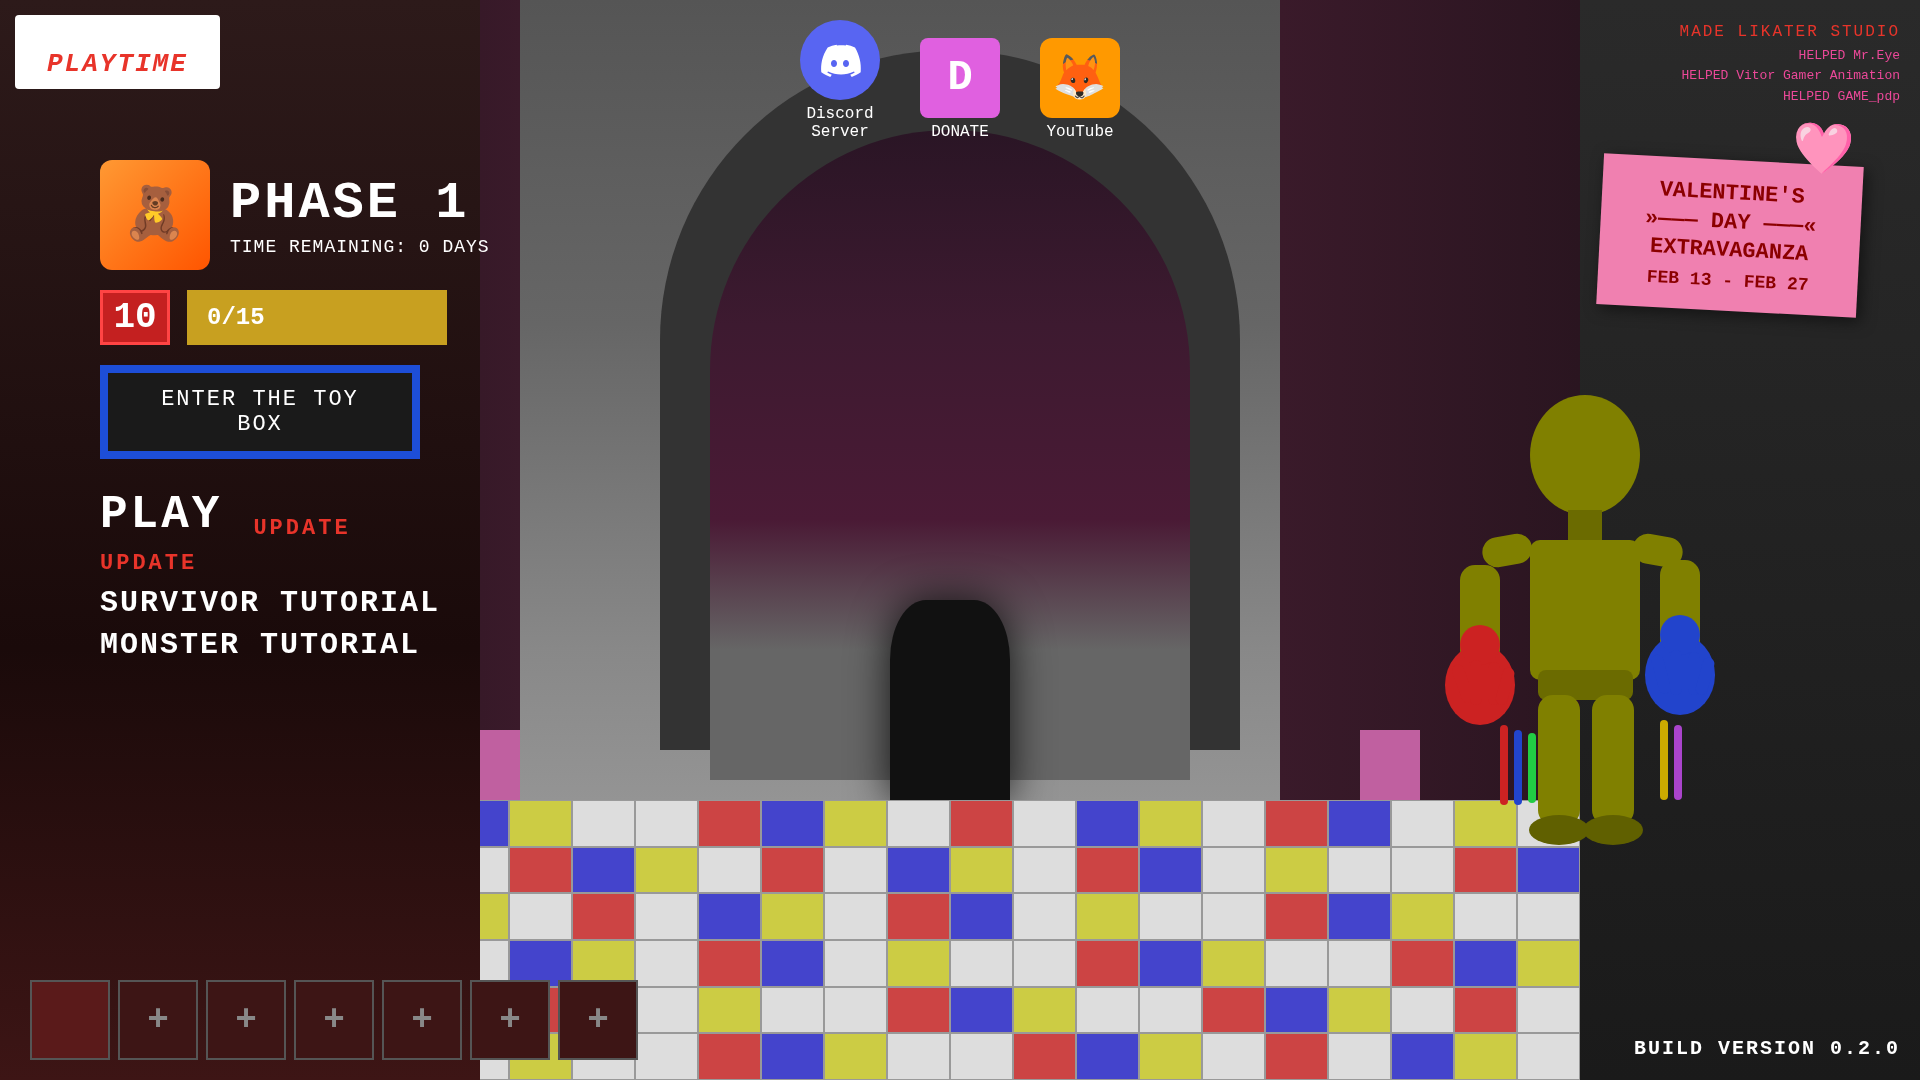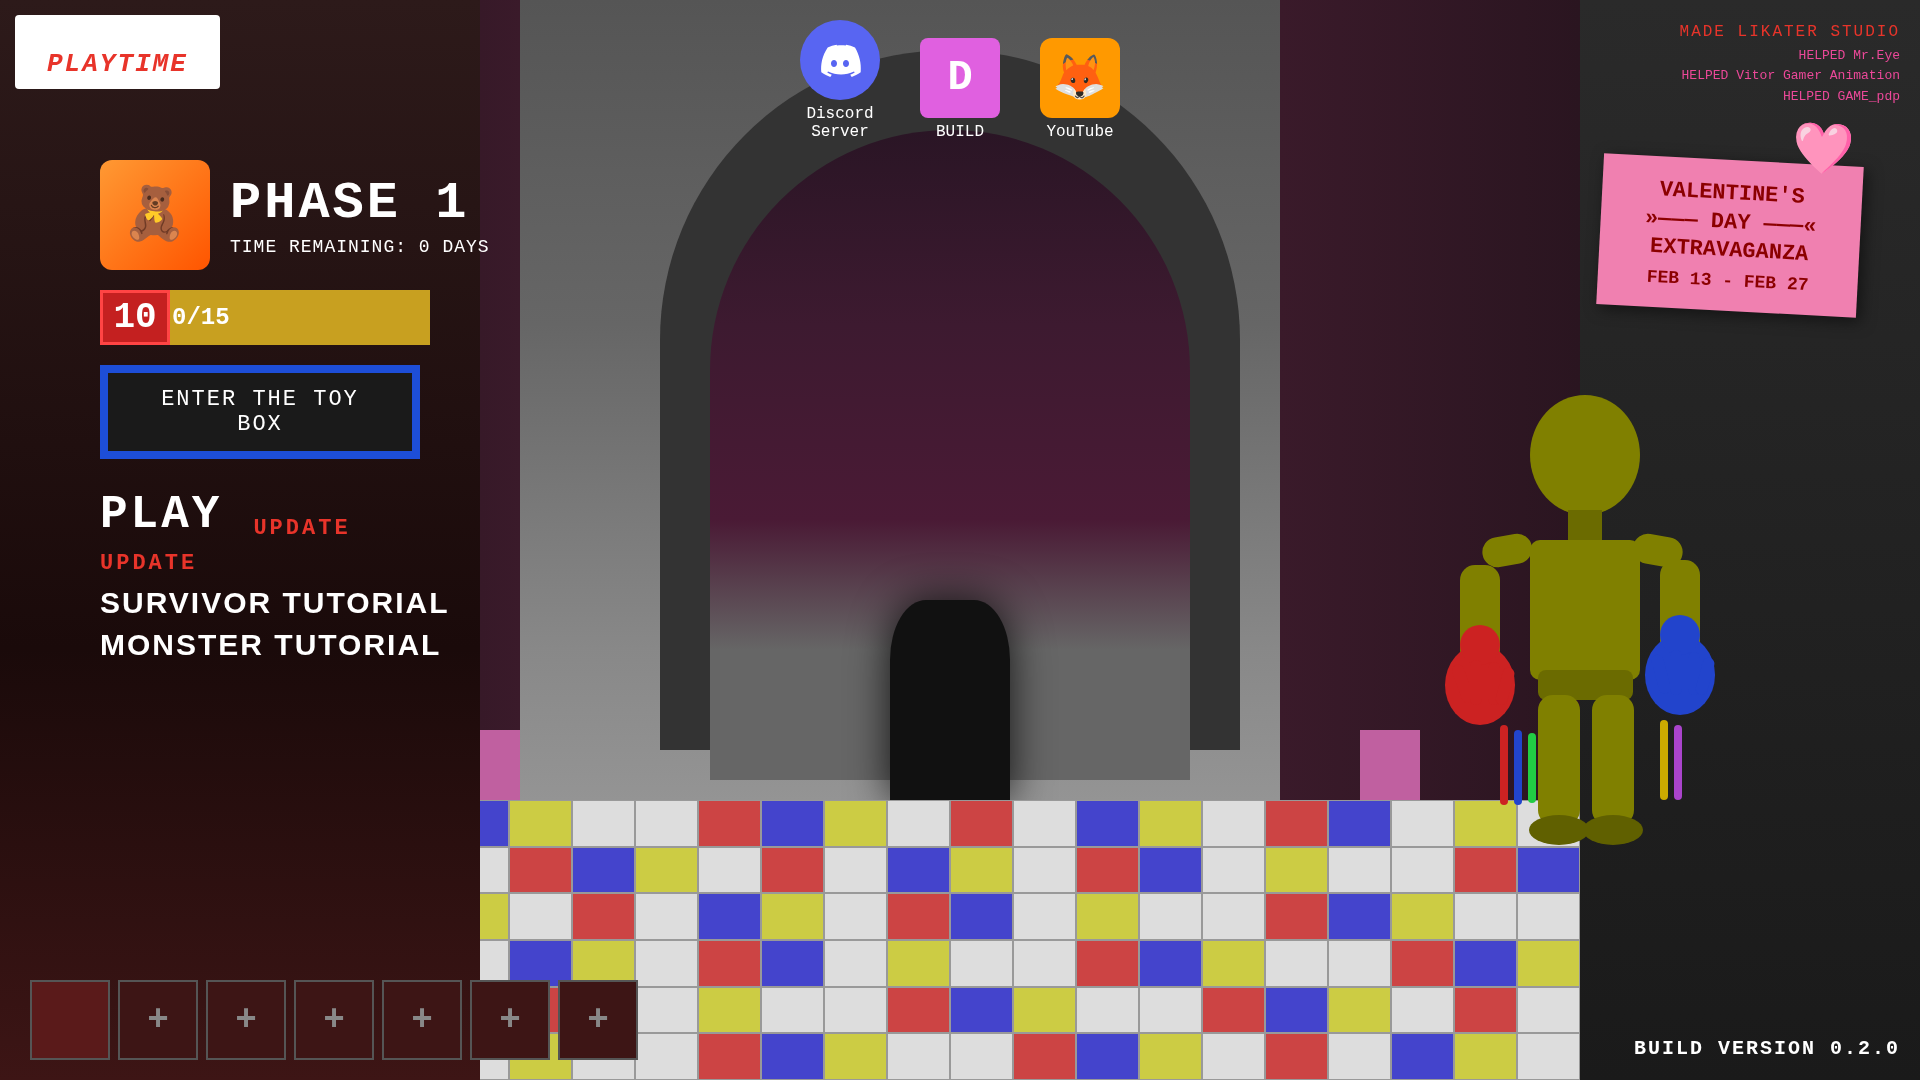--- a/index.html
+++ b/index.html
@@ -248,21 +248,21 @@
       font-size: 18px;
       font-family: 'Courier New', monospace;
       letter-spacing: 1px;
       margin-top: 4px;
     }
 
     
     .progress-section {
       display: flex;
       align-items: center;
-      gap: 0;
+      gap: 17px;
       margin-bottom: 20px;
     }
 
     .wave-badge {
       background: #c42020;
       border: 3px solid #ff4444;
       color: white;
       font-size: 36px;
       font-weight: 900;
       font-family: 'Courier New', monospace;
@@ -273,21 +273,21 @@
       justify-content: center;
     }
 
     .progress-bar-container {
       width: 260px;
       height: 55px;
       background: #c8a020;
       position: relative;
       display: flex;
       align-items: center;
-      padding-left: 2px;
+      padding-left: 20px;
     }
 
     .progress-bar-fill {
       position: absolute;
       left: 0; top: 0;
       height: 100%;
       background: #e8b820;
       width: 0%;
     }
 
@@ -335,21 +335,21 @@
     .update-badge {
       color: #e8342a;
       font-size: 22px;
       font-family: 'Courier New', monospace;
       font-weight: bold;
       text-transform: uppercase;
     }
 
     .menu-item-sub {
       color: white;
-      font-family: Liberation Sans, sans-serif;
+      font-family: Liberation Mono, monospace;
       font-size: 30px;
       font-weight: 700;
       text-transform: uppercase;
       letter-spacing: 2px;
       cursor: pointer;
       margin-bottom: 8px;
     }
 
     
     .bottom-slots {
@@ -681,21 +681,21 @@
         <path d="M37 9.5C34.2 8.2 31.2 7.3 28.1 6.8L27.7 7.6C24.8 7 21.8 7 19 7.6L18.6 6.8C15.5 7.3 12.5 8.2 9.7 9.5C4.1 18 2.6 26.2 3.3 34.3C6.4 36.6 9.4 38 12.3 38.9L13.8 36.8C12.2 36.2 10.7 35.4 9.3 34.4L10 33.6C18.2 37.5 27.8 37.5 36 33.6L36.7 34.4C35.3 35.4 33.8 36.2 32.2 36.8L33.7 38.9C36.6 38 39.6 36.6 42.7 34.3C43.5 25 41.3 16.9 37 9.5ZM16 29C14.3 29 13 27.5 13 25.5C13 23.5 14.3 22 16 22C17.7 22 19 23.5 19 25.5C19 27.5 17.7 29 16 29ZM28 29C26.3 29 25 27.5 25 25.5C25 23.5 26.3 22 28 22C29.7 22 31 23.5 31 25.5C31 27.5 29.7 29 28 29Z" fill="white"></path>
       </svg>
     </div>
     <div class="social-label">Discord<br>Server</div>
   </div>
 
   <div class="social-btn">
     <div class="social-icon donate-icon" style="background:#e060e0; border-radius:8px; color:white; font-size:42px; font-weight:900; font-family:'Courier New',monospace;">
       D
     </div>
-    <div class="social-label">BUILD</div>
+    <div class="social-label">DONATE</div>
   </div>
 
   <div class="social-btn">
     <div class="social-icon youtube-icon" style="font-size:44px;">🦊</div>
     <div class="social-label">YouTube</div>
   </div>
 </div>
 
 <div class="credits">
   <div class="credits-made">MADE LIKATER STUDIO</div>

